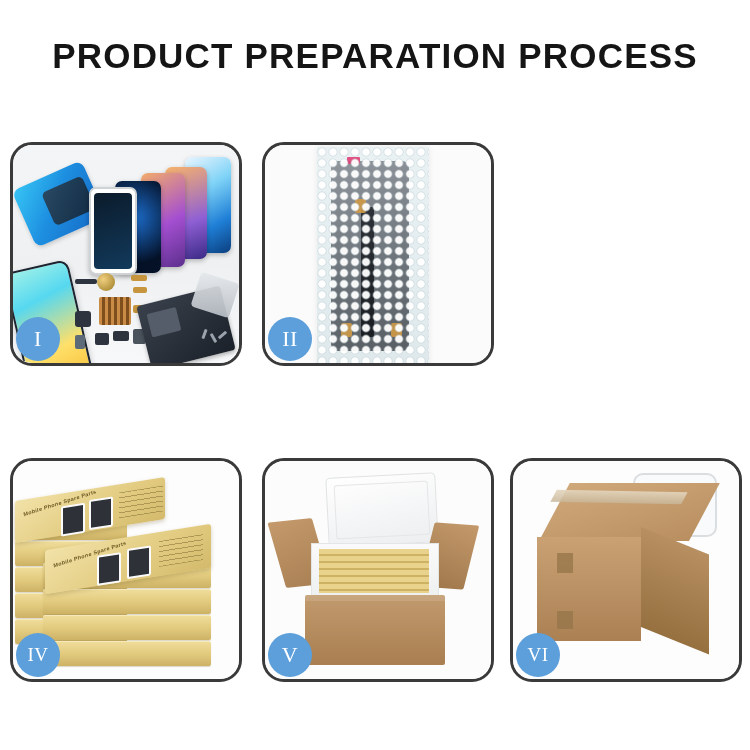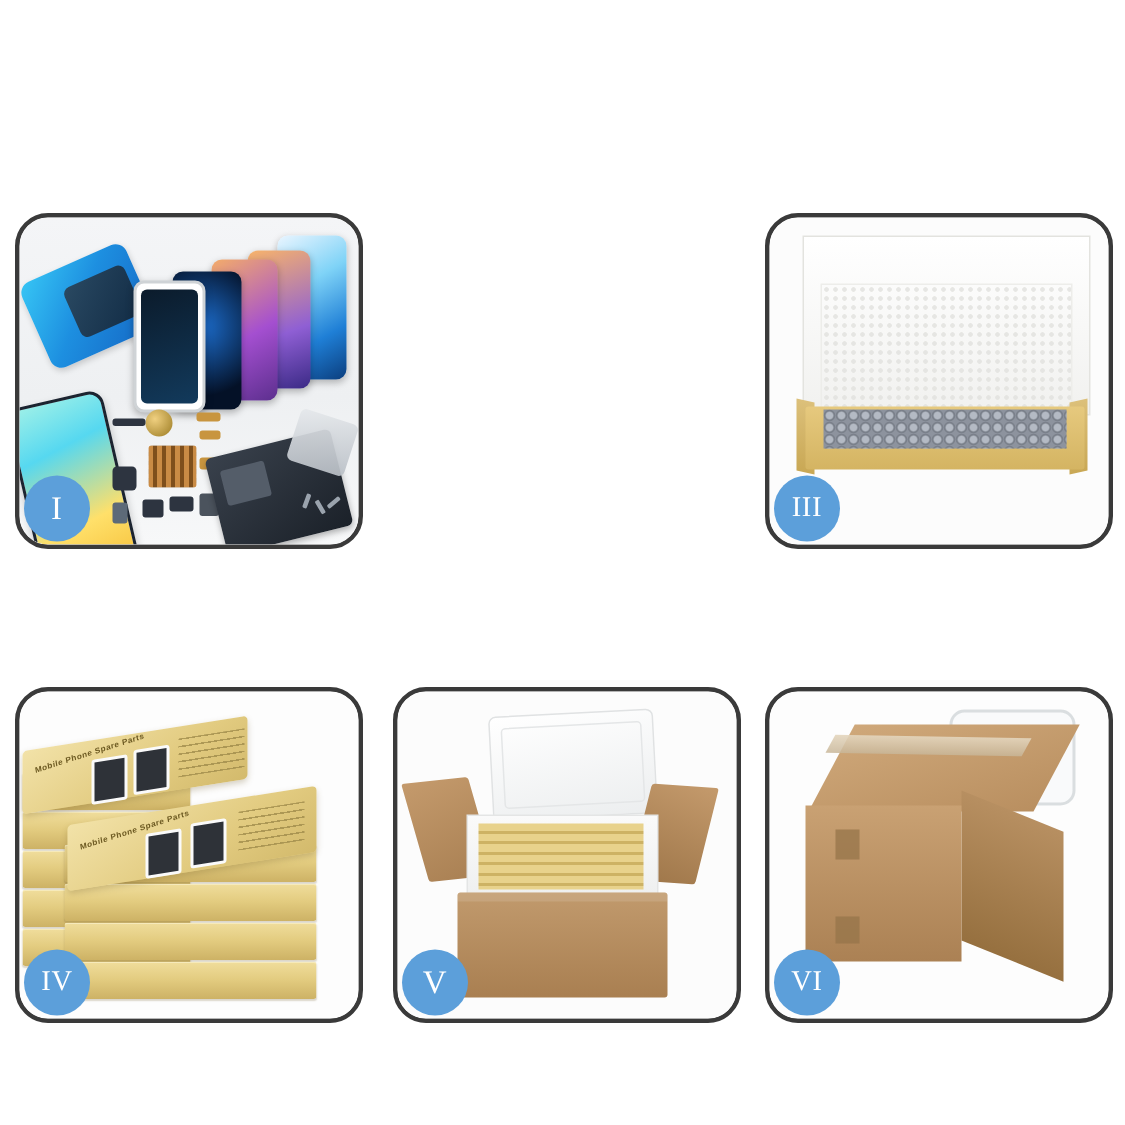--- a/index.html
+++ b/index.html
@@ -206,20 +206,21 @@
   .bagedge{
     position:absolute;left:120px;top:12px;width:80px;height:60px;
     border:2px solid rgba(215,220,222,.9);border-radius:10px;background:rgba(240,244,246,.35);
   }
 </style>
 </head>
 <body>
 
 <div class="page">
 
+  <div class="title">PRODUCT PREPARATION PROCESS</div>
 
   <div class="grid">
 
     <div class="card c0">
       <div class="photo p1">
         <div class="lcdfilm"></div>
         <div class="ph ph-e"></div>
         <div class="ph ph-d"></div>
         <div class="ph ph-c"></div>
         <div class="ph ph-b"></div>
@@ -242,34 +243,37 @@
           <i style="left:0;top:0;transform:rotate(20deg);"></i>
           <i style="left:9px;top:4px;transform:rotate(-30deg);"></i>
           <i style="left:18px;top:1px;transform:rotate(50deg);"></i>
         </div>
       </div>
       <div class="badge">
         <span>I</span>
       </div>
     </div>
 
-
-    <div class="card c2">
-      <div class="photo p3">
-        <div class="boxlid"></div>
-        <div class="foamsheet"></div>
-        <div class="boxflapL"></div>
-        <div class="boxflapR"></div>
-        <div class="boxtray"></div>
-        <div class="traybub"></div>
-      </div>
-      <div class="badge small">
-        <span>III</span>
-      </div>
-    </div>
+    <div class="card c1">
+      <div class="photo p2">
+        <div class="bubblebag">
+          <div class="lcdpart"></div>
+          <div class="redlbl"></div>
+          <div class="flex"></div>
+          <div class="conn" style="left:38px;top:52px;"></div>
+          <div class="conn" style="left:24px;top:176px;"></div>
+          <div class="conn" style="left:74px;top:176px;"></div>
+          <div class="bubbles"></div>
+        </div>
+      </div>
+      <div class="badge">
+        <span>II</span>
+      </div>
+    </div>
+
 
     <div class="card c3">
       <div class="photo p4">
         <div class="stackwrap">
           <div class="gbox" style="left:2px;top:48px;width:112px;"></div>
           <div class="gbox" style="left:2px;top:74px;width:112px;"></div>
           <div class="gbox" style="left:2px;top:100px;width:112px;"></div>
           <div class="gbox" style="left:2px;top:126px;width:112px;"></div>
           <div class="gbox" style="left:2px;top:152px;width:112px;"></div>
 

